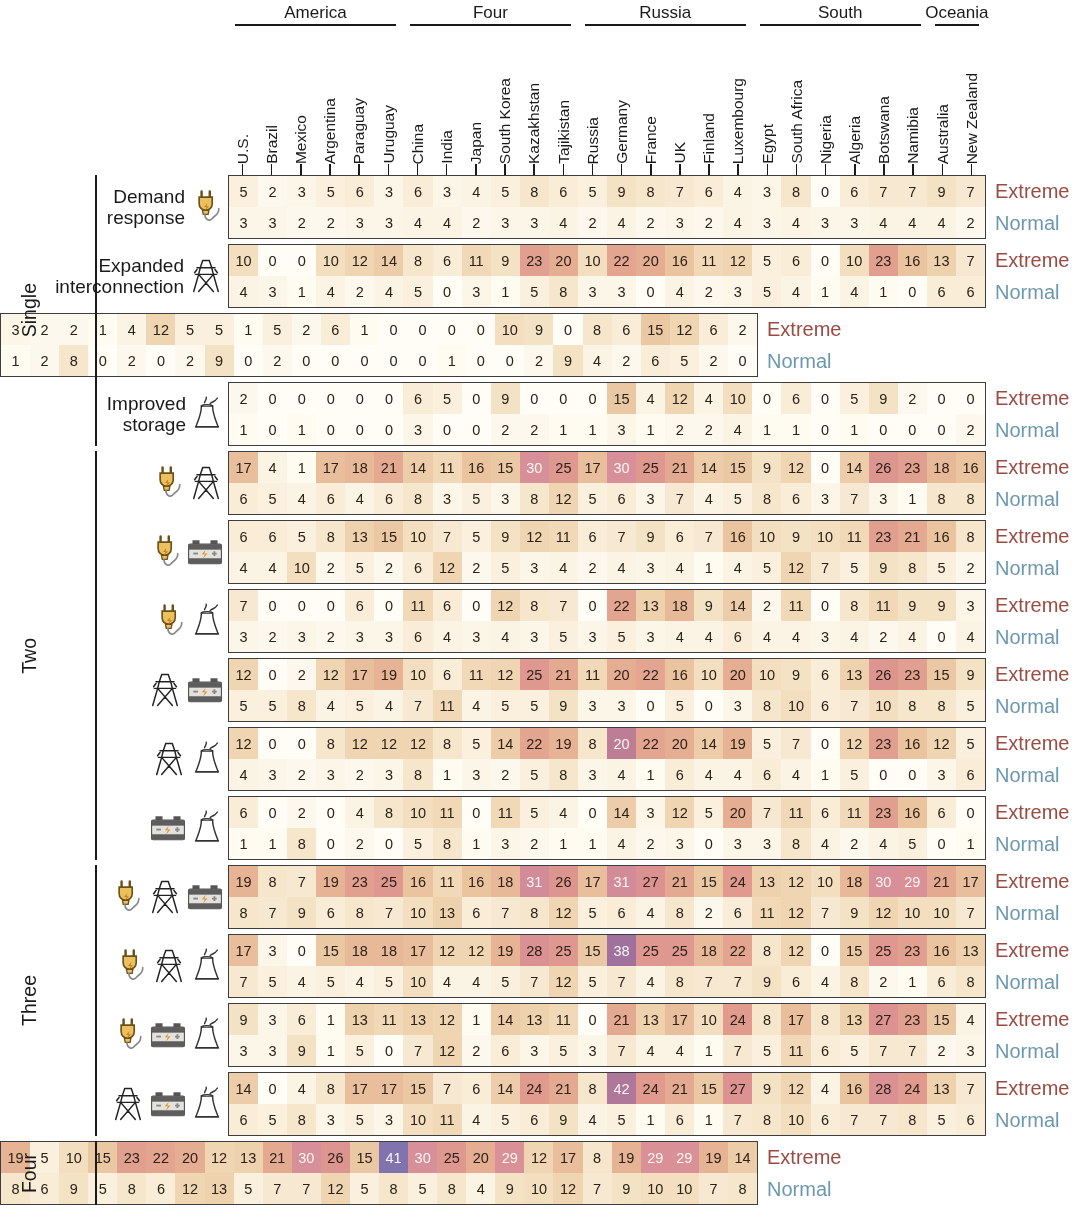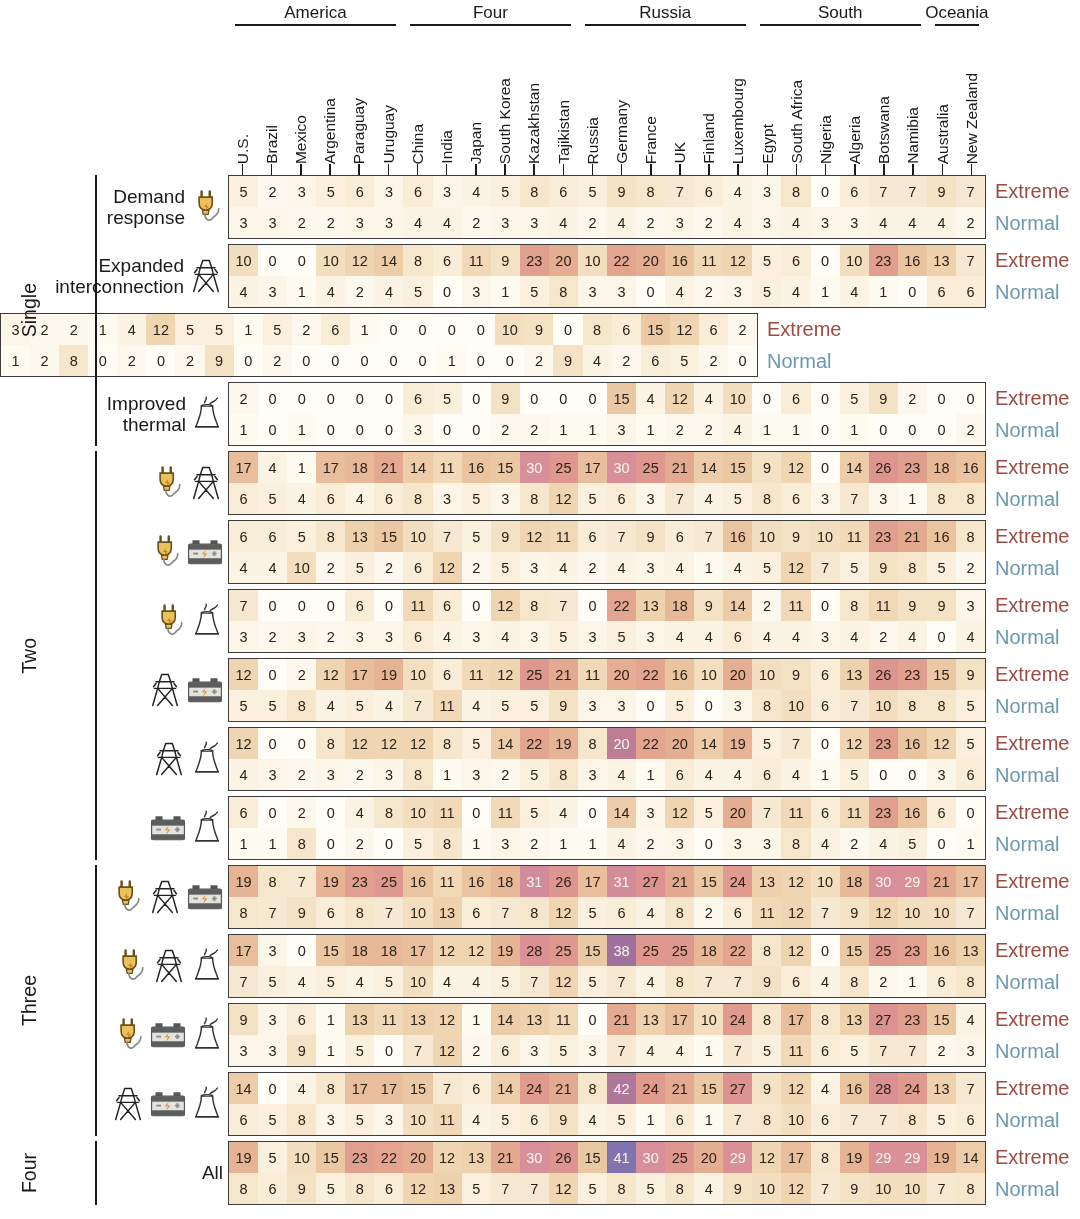--- a/index.html
+++ b/index.html
@@ -439,21 +439,21 @@
         </div>
         <div class="side-r">
           <div style="color: rgb(156, 75, 66);">Extreme</div>
           <div style="color: rgb(107, 152, 174);">Normal</div>
         </div>
       </div>
       <div class="block">
         <div class="side-l">
           <div class="txt">
             <div>Improved</div>
-            <div>thermal</div>
+            <div>storage</div>
           </div>
           <span>
             <svg class="icon" width="32" height="36" viewBox="0 0 40 44">
               <g stroke="#333" stroke-width="1.8" fill="#fff" stroke-linecap="round">
                 <path d="M13 12c0 10-4 18-7 26h28c-3-8-7-16-7-26z"></path>
                 <path d="M13 12c2-2 12-2 14 0M6 38h28"></path>
                 <path d="M24 9c3-3 6-2 9-7M17 8c0-3 3-3 2-7" fill="none"></path>
               </g>
             </svg>
           </span>
@@ -1403,25 +1403,20 @@
             <div class="c" style="background: rgb(250, 240, 221); color: rgb(43, 34, 24);">5</div>
             <div class="c" style="background: rgb(249, 237, 215); color: rgb(43, 34, 24);">6</div>
           </div>
         </div>
         <div class="side-r">
           <div style="color: rgb(156, 75, 66);">Extreme</div>
           <div style="color: rgb(107, 152, 174);">Normal</div>
         </div>
       </div>
       <div class="block">
-        <div class="side-l">
-          <div class="txt">
-            <div>All</div>
-          </div>
-        </div>
         <div class="grid" style="border-color: rgb(61, 61, 61);">
           <div class="r">
             <div class="c" style="background: rgb(230, 179, 149); color: rgb(43, 34, 24);">19</div>
             <div class="c" style="background: rgb(250, 240, 221); color: rgb(43, 34, 24);">5</div>
             <div class="c" style="background: rgb(243, 222, 191); color: rgb(43, 34, 24);">10</div>
             <div class="c" style="background: rgb(235, 200, 164); color: rgb(43, 34, 24);">15</div>
             <div class="c" style="background: rgb(225, 160, 143); color: rgb(43, 34, 24);">23</div>
             <div class="c" style="background: rgb(227, 164, 144); color: rgb(43, 34, 24);">22</div>
             <div class="c" style="background: rgb(229, 173, 146); color: rgb(43, 34, 24);">20</div>
             <div class="c" style="background: rgb(239, 213, 178); color: rgb(43, 34, 24);">12</div>

